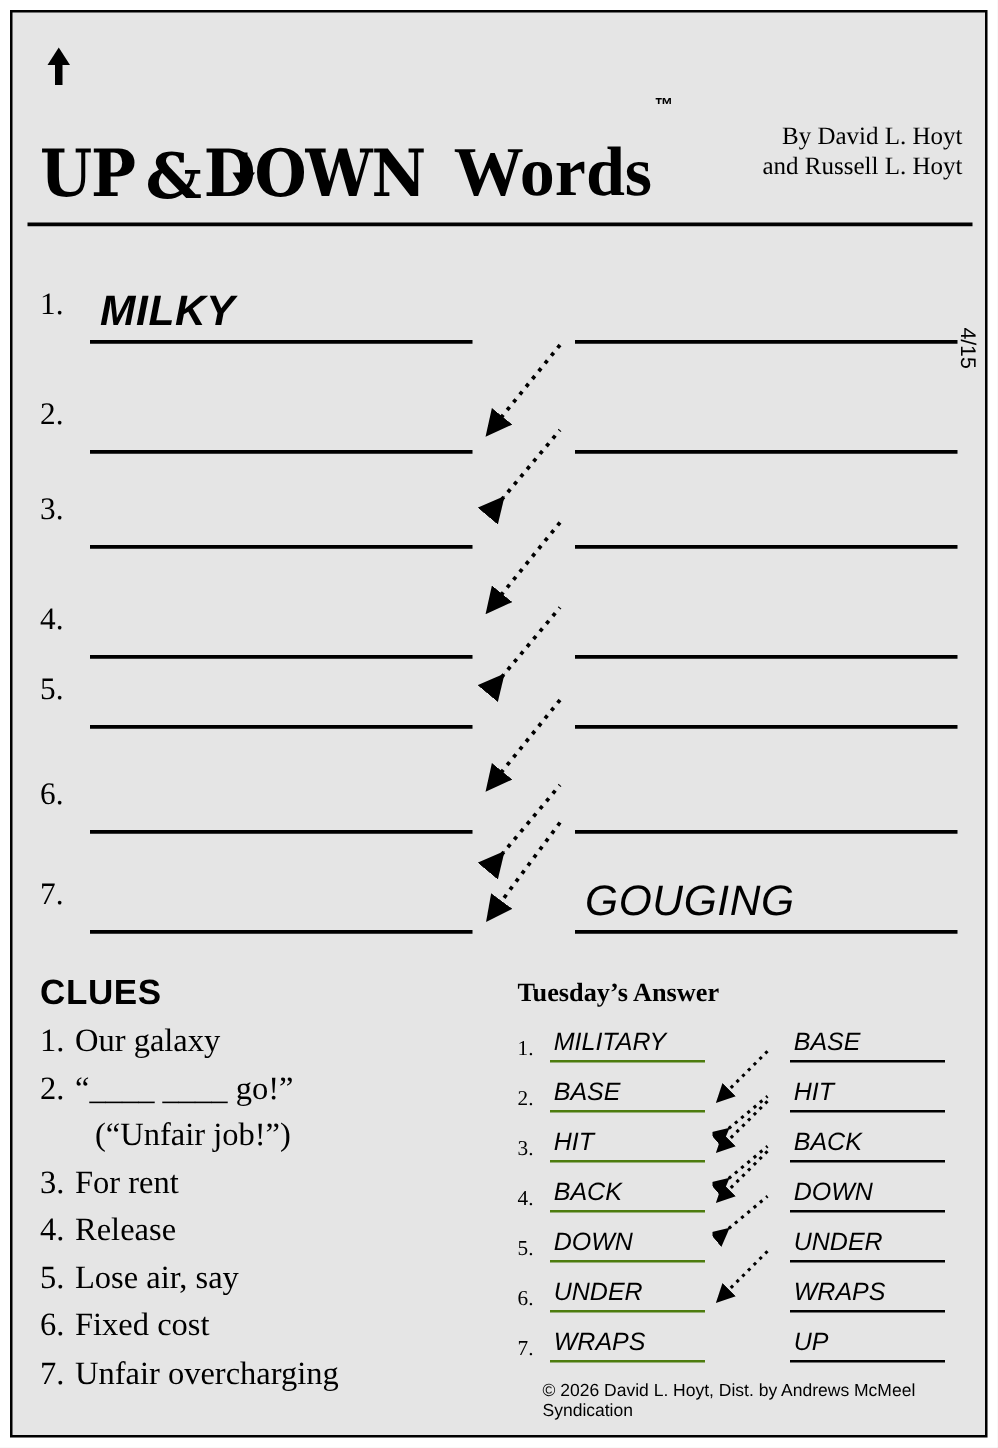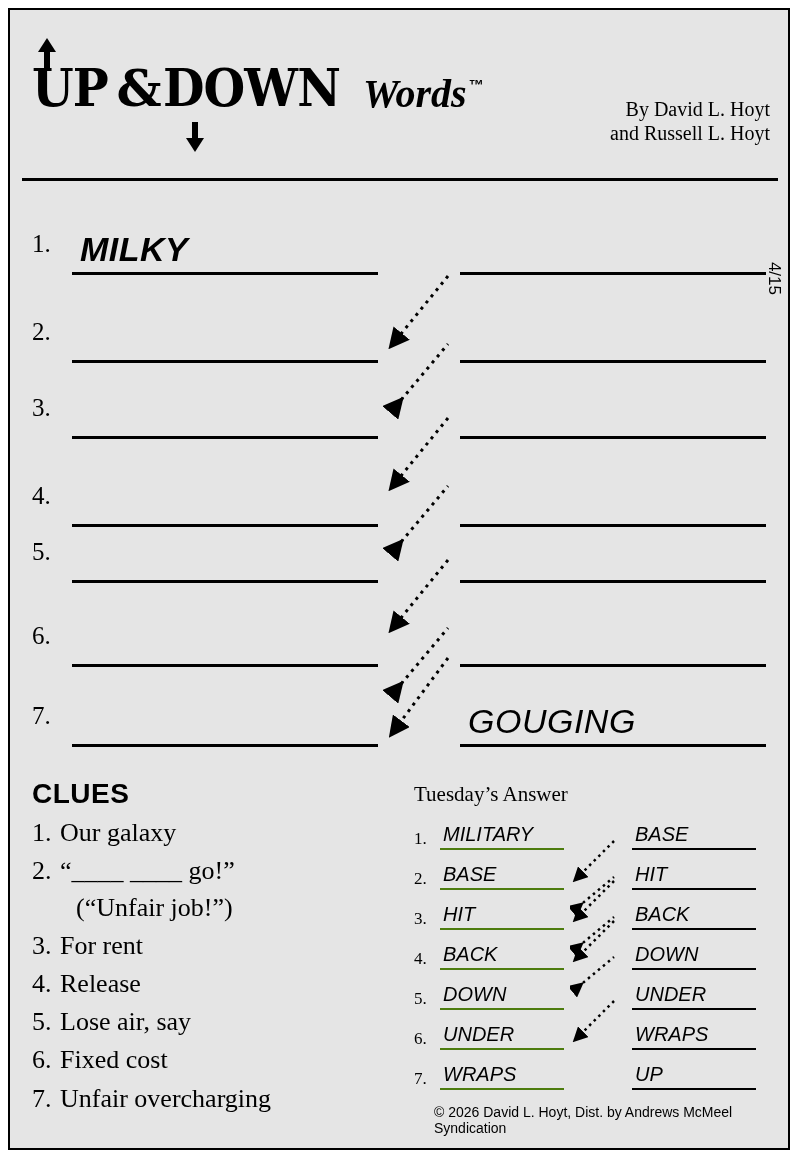--- a/index.html
+++ b/index.html
@@ -49,25 +49,25 @@
     transform: scaleX(0.92);
     transform-origin: left bottom;
   }
   .logo-amp {
     font-size: 50px;
     transform: scaleX(1);
     padding: 0 2px;
   }
   .logo-words {
     font-family: "Liberation Serif", serif;
-    font-style: italic;
     font-weight: bold;
-    font-size: 40px;
+    font-size: 56px;
     line-height: 1;
     margin-left: 8px;
+    margin-top: 48px;
   }
   .logo-tm {
     font-family: "Liberation Sans", sans-serif;
     font-size: 15px;
     font-weight: bold;
     margin-left: 2px;
     align-self: flex-start;
     padding-top: 14px;
   }
   .arrow-up {
@@ -215,21 +215,21 @@
 
   
   .answers {
     position: absolute;
     left: 404px;
     top: 772px;
     width: 360px;
   }
   .answers-title {
     font-family: "Liberation Serif", serif;
-    font-weight: normal;
+    font-weight: bold;
     font-size: 21px;
     margin-bottom: 8px;
   }
   .ans-row {
     position: absolute;
     height: 22px;
     width: 100%;
   }
   .ans-num {
     position: absolute;

